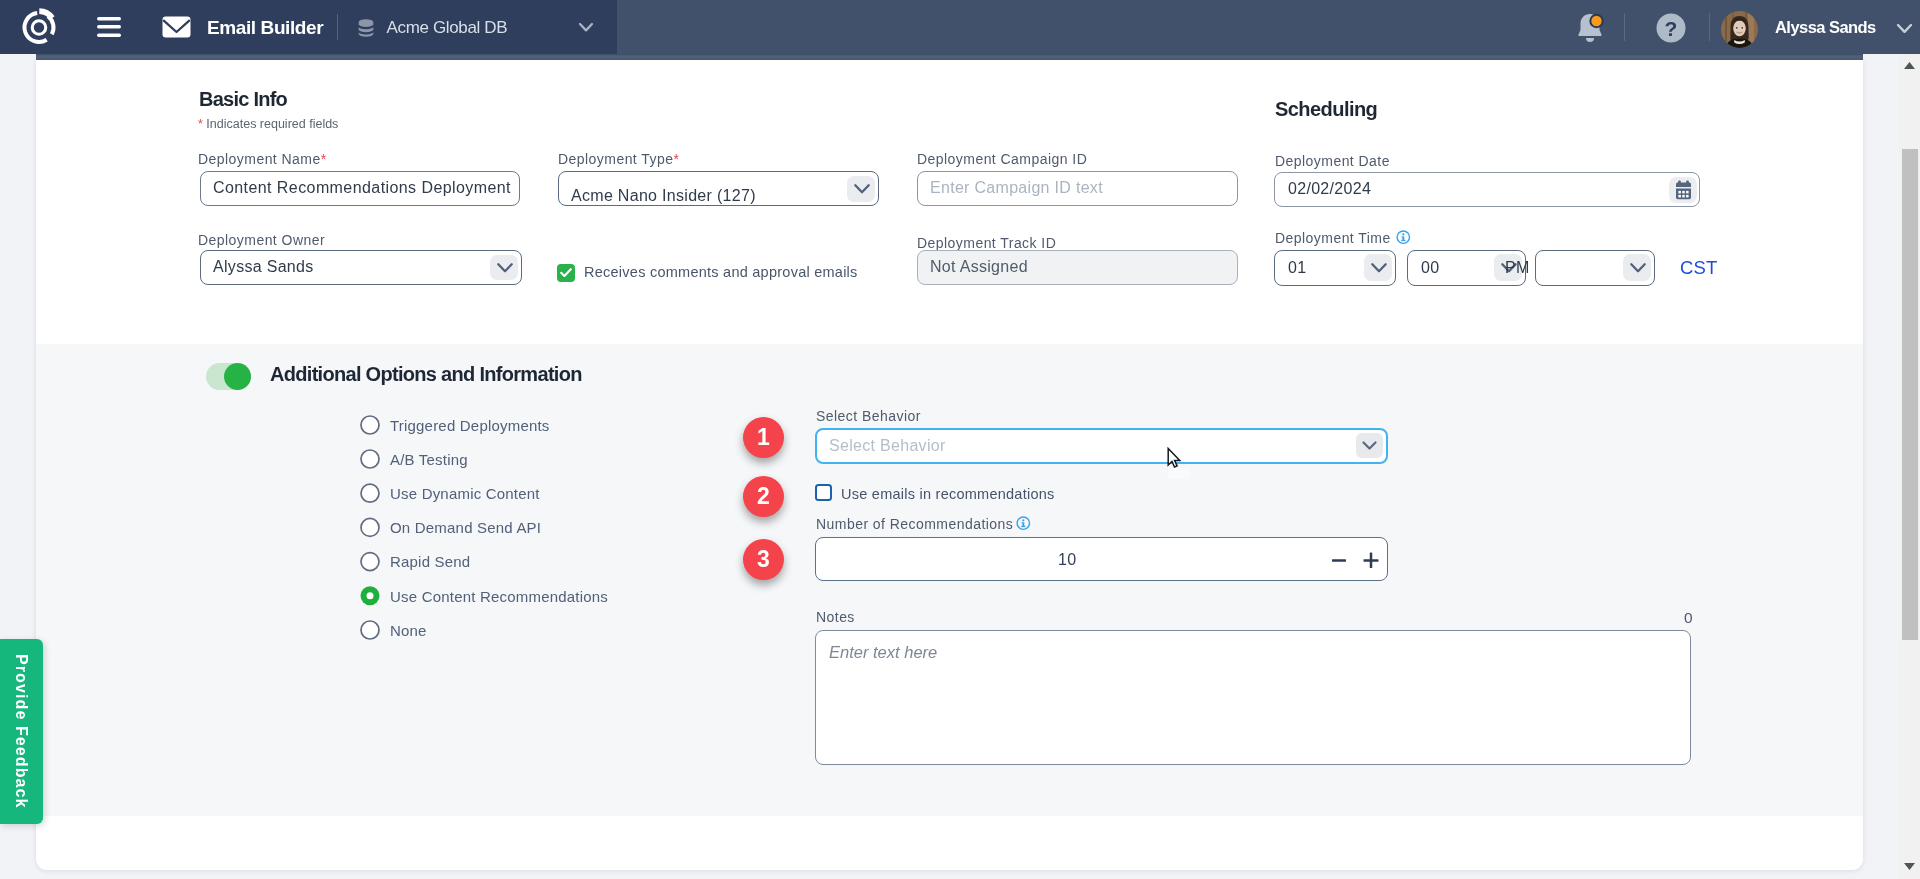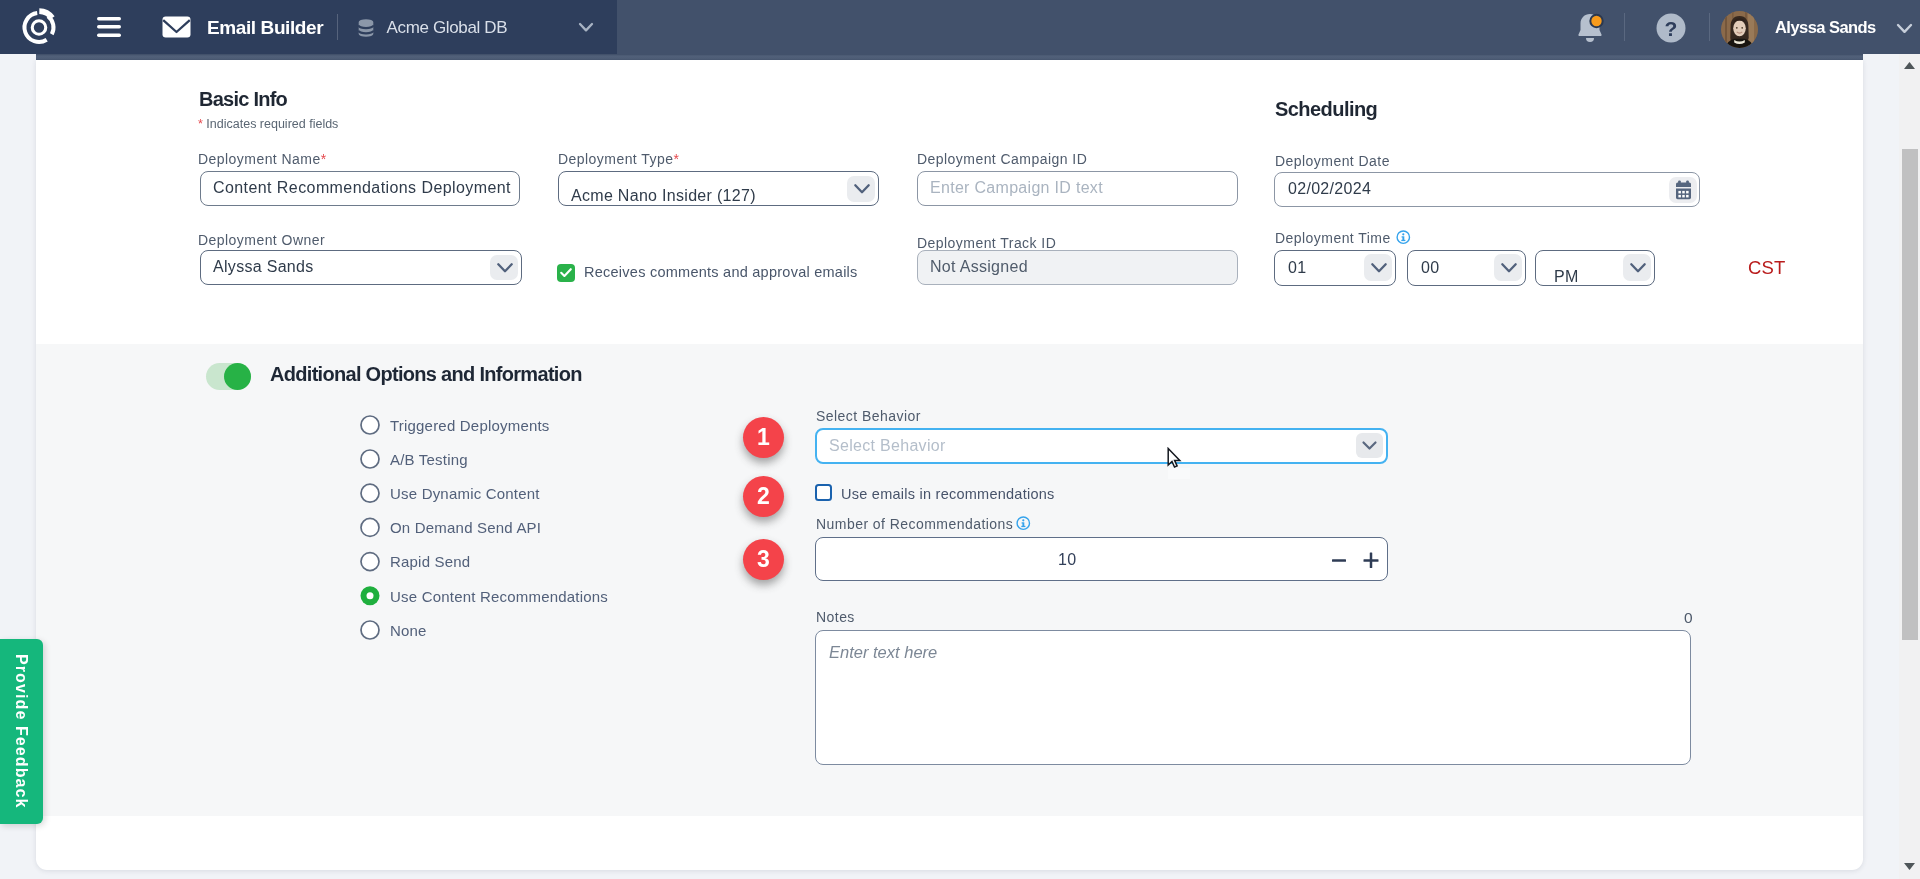--- a/index.html
+++ b/index.html
@@ -176,27 +176,27 @@
   </svg>
 
 <div class="inp" style="left:1407px;top:249.5px;width:119px;height:36px;border-color:#5D6B80;"></div>
 <div class="itxt" style="left:1421px;top:260px;">00</div>
 <div class="chevbox" style="left:1494px;top:254px;width:28px;height:27px;"></div>
 <svg class="abs" style="left:1500px;top:262px;" width="18" height="12" viewBox="0 0 18 12">
     <path d="M2.3 2.3 L9 9.2 L15.7 2.3" fill="none" stroke="#51617C" stroke-width="2.3" stroke-linecap="round" stroke-linejoin="round"></path>
   </svg>
 
 <div class="inp" style="left:1535px;top:249.5px;width:120px;height:36px;border-color:#5D6B80;"></div>
-<div class="itxt" style="left:1554px;top:260px;margin-top:9px;">PM</div>
+<div class="itxt" style="left:1505px;top:260px;">PM</div>
 <div class="chevbox" style="left:1623px;top:254px;width:28px;height:27px;"></div>
 <svg class="abs" style="left:1629px;top:262px;" width="18" height="12" viewBox="0 0 18 12">
     <path d="M2.3 2.3 L9 9.2 L15.7 2.3" fill="none" stroke="#51617C" stroke-width="2.3" stroke-linecap="round" stroke-linejoin="round"></path>
   </svg>
 
-<div class="abs" style="left:1748px;top:258.5px;font-size:18.5px;color:#b91c1c;line-height:1;letter-spacing:0.2px;">CST</div>
+<div class="abs" style="left:1680px;top:258.5px;font-size:18.5px;color:#1d4ed8;line-height:1;letter-spacing:0.2px;">CST</div>
 
 <div class="abs" style="left:1275px;top:98.8px;font-size:20px;font-weight:700;color:#1F2733;line-height:1;letter-spacing:-0.55px;">Scheduling</div>
 
 <div class="abs" style="left:206px;top:362.5px;width:45px;height:27.5px;background:#C9E6CE;border-radius:14px;"></div>
 <div class="abs" style="left:223.5px;top:362.5px;width:27.5px;height:27.5px;background:#27B246;border-radius:50%;"></div>
 <div class="abs" style="left:270px;top:364px;font-size:20px;font-weight:700;color:#1E2735;line-height:1;letter-spacing:-0.7px;">Additional Options and Information</div>
 
 <svg class="abs" style="left:360px;top:415px;" width="22" height="226" viewBox="0 0 22 226">
   <circle cx="10" cy="10" r="9" fill="#fff" stroke="#5F6C81" stroke-width="1.7"></circle>
   <circle cx="10" cy="44" r="9" fill="#fff" stroke="#5F6C81" stroke-width="1.7"></circle>

